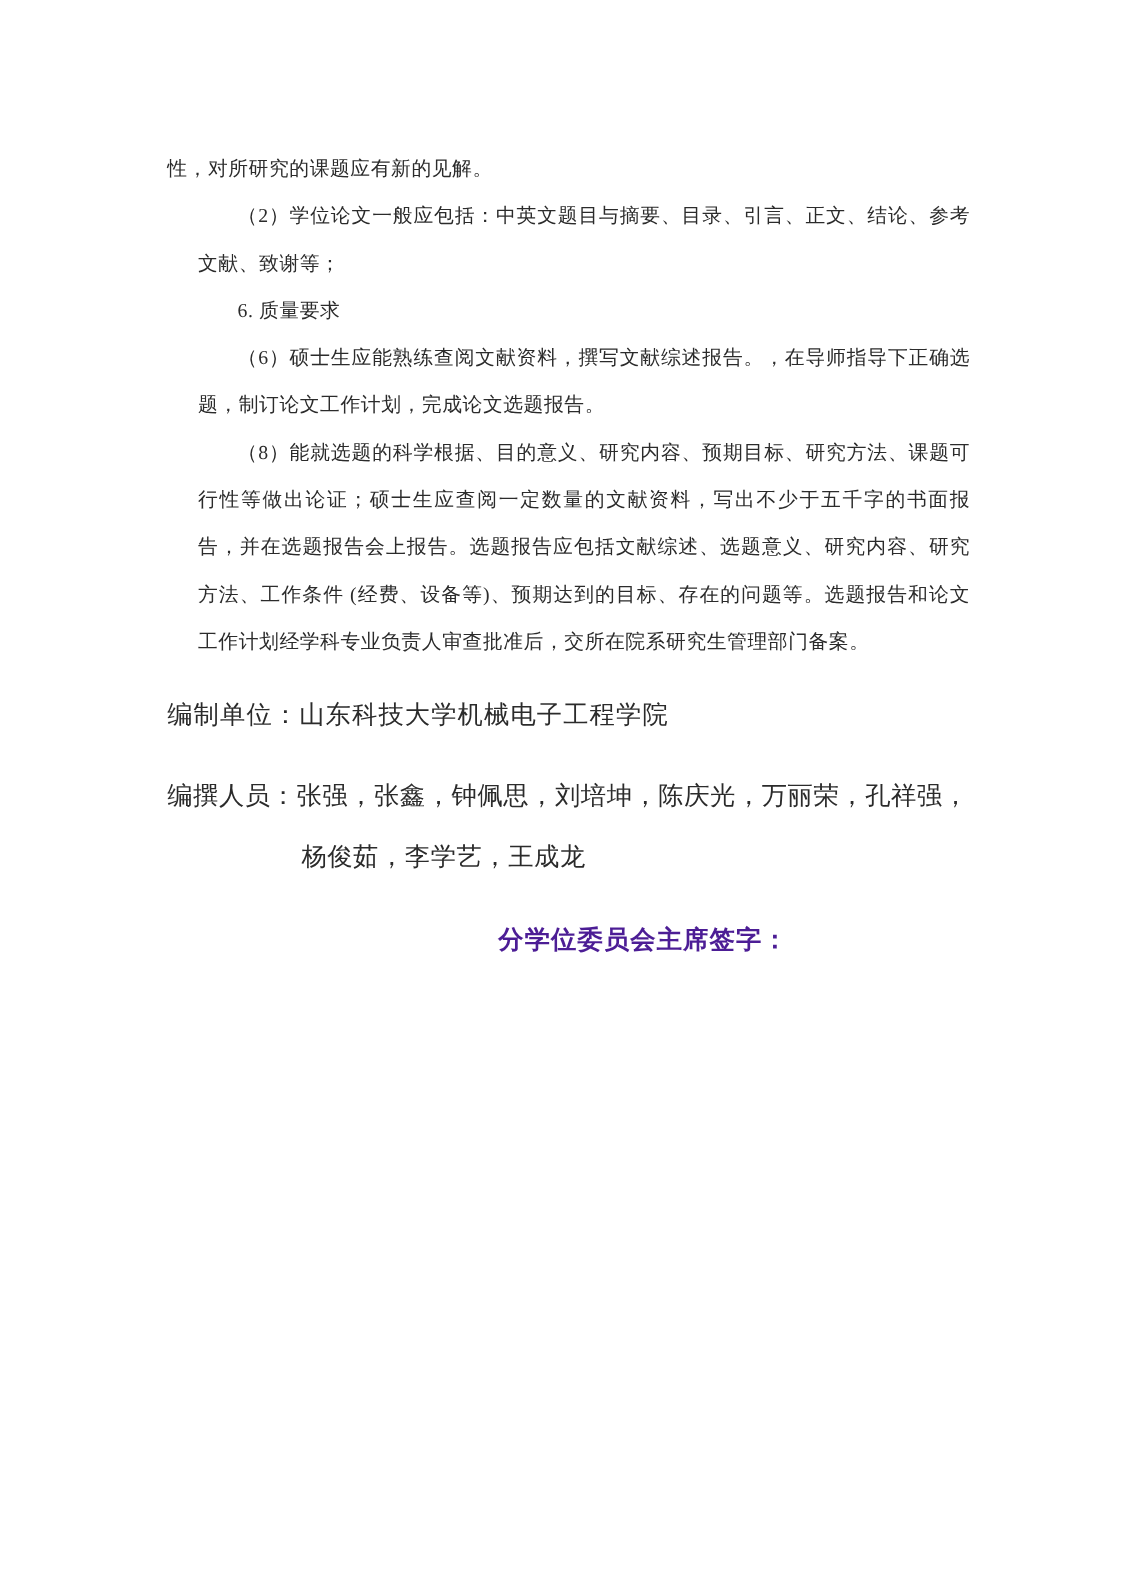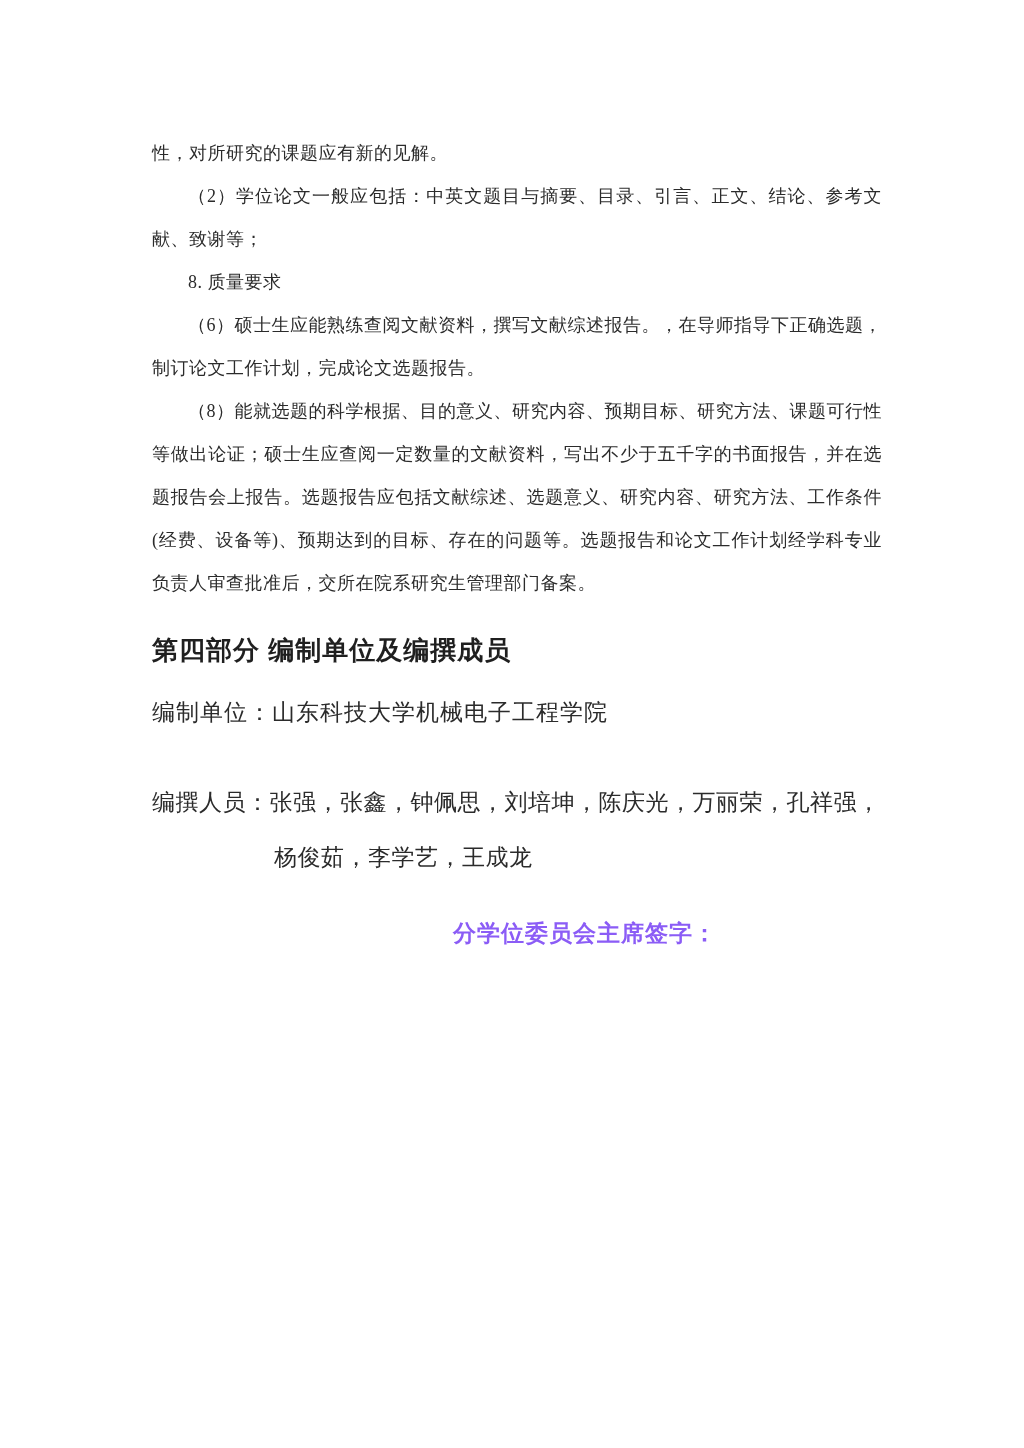--- a/index.html
+++ b/index.html
@@ -25,79 +25,79 @@
   .content p.body {
     margin: 0;
     font-size: 18px;
     line-height: 43px;
     text-align: justify;
     text-justify: inter-ideograph;
     letter-spacing: 0.5px;
   }
   .content p.ind {
     text-indent: 2em;
+    margin-left: 28px;
   }
   .heading {
     margin: 27px 0 0 0;
     font-family: "Liberation Sans", "DejaVu Sans", sans-serif;
     font-weight: bold;
     font-size: 26px;
     line-height: 36px;
     color: #1f1f1f;
     letter-spacing: 1px;
   }
   .unit-line {
     margin-top: 28px;
     font-size: 23px;
     line-height: 34px;
     letter-spacing: 1px;
   }
   .staff-block {
-    margin-top: 56px;
+    margin-top: 40px;
     font-size: 23px;
     letter-spacing: 0.5px;
   }
   .staff-line1 {
     line-height: 34px;
     white-space: nowrap;
   }
   .staff-line2 {
     margin-top: 21px;
     margin-left: 122px;
     line-height: 34px;
   }
   .signature {
     margin-top: 42px;
     margin-left: 301px;
     font-size: 23px;
     line-height: 34px;
     font-weight: bold;
-    color: #8b5cf6;
+    color: #4c1d95;
     letter-spacing: 1px;
   }
 </style>
 </head>
 <body>
 
 <div class="page">
   <div class="content">
 
     <p class="body">性，对所研究的课题应有新的见解。</p>
 
     <p class="body ind">（2）学位论文一般应包括：中英文题目与摘要、目录、引言、正文、结论、参考文献、致谢等；</p>
 
 
-    <p class="body ind">8. 质量要求</p>
+    <p class="body ind">6. 质量要求</p>
 
     <p class="body ind">（6）硕士生应能熟练查阅文献资料，撰写文献综述报告。，在导师指导下正确选题，制订论文工作计划，完成论文选题报告。</p>
 
     <p class="body ind">（8）能就选题的科学根据、目的意义、研究内容、预期目标、研究方法、课题可行性等做出论证；硕士生应查阅一定数量的文献资料，写出不少于五千字的书面报告，并在选题报告会上报告。选题报告应包括文献综述、选题意义、研究内容、研究方法、工作条件 (经费、设备等)、预期达到的目标、存在的问题等。选题报告和论文工作计划经学科专业负责人审查批准后，交所在院系研究生管理部门备案。</p>
 
 
-    <h1 class="heading">第四部分 编制单位及编撰成员</h1>
 
     <div class="unit-line"><span>编制单位：</span><span>山东科技大学机械电子工程学院</span></div>
 
     <div class="staff-block">
       <div class="staff-line1"><span>编撰人员：</span><span>张强，张鑫，钟佩思，刘培坤，陈庆光，万丽荣，孔祥强，</span></div>
       <div class="staff-line2">杨俊茹，李学艺，王成龙</div>
     </div>
 
     <div class="signature">分学位委员会主席签字：</div>
 

